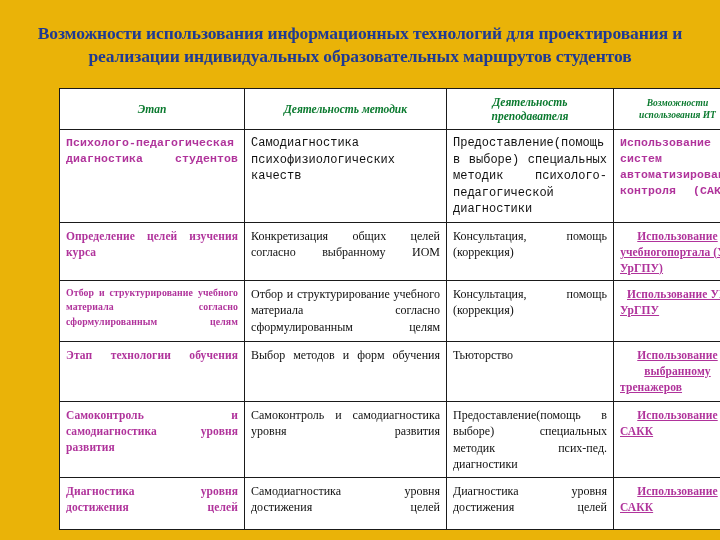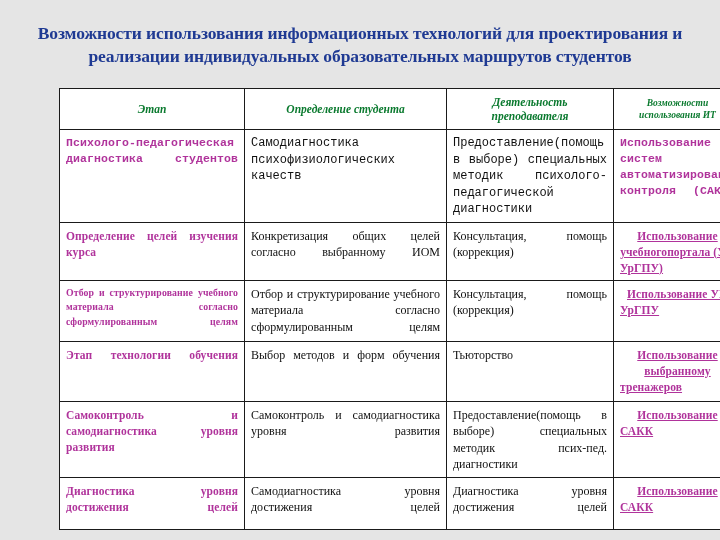--- a/index.html
+++ b/index.html
@@ -11,21 +11,21 @@
     width: 720px;
     height: 540px;
     overflow: hidden;
     font-family: "Liberation Serif", "DejaVu Serif", serif;
     -webkit-font-smoothing: antialiased;
   }
   .slide {
     position: relative;
     width: 720px;
     height: 540px;
-    background: #e5e5e5;
+    background: #eab308;
     box-sizing: border-box;
   }
 
   
   .title {
     position: absolute;
     left: 36px;
     top: 22px;
     width: 648px;
     text-align: center;
@@ -141,21 +141,21 @@
     <table class="grid">
       <colgroup>
         <col class="c1">
           <col class="c2">
           <col class="c3">
           <col class="c4">
       </colgroup>
       <tbody>
         <tr class="hdr">
           <td>Этап</td>
-          <td>Определение студента</td>
+          <td>Деятельность методик</td>
           <td>Деятельность преподавателя</td>
           <td class="small">Возможности использования ИТ</td>
         </tr>
 
         <tr class="r1">
           <td class="col-stage">Психолого-педагогическая диагностика студентов</td>
           <td class="col-student left">Самодиагностика психофизиологических качеств</td>
           <td class="col-teacher">Предоставление(помощь в выборе) специальных методик психолого-педагогической диагностики</td>
           <td class="col-it">Использование систем автоматизированного контроля (САКК)</td>
         </tr>

